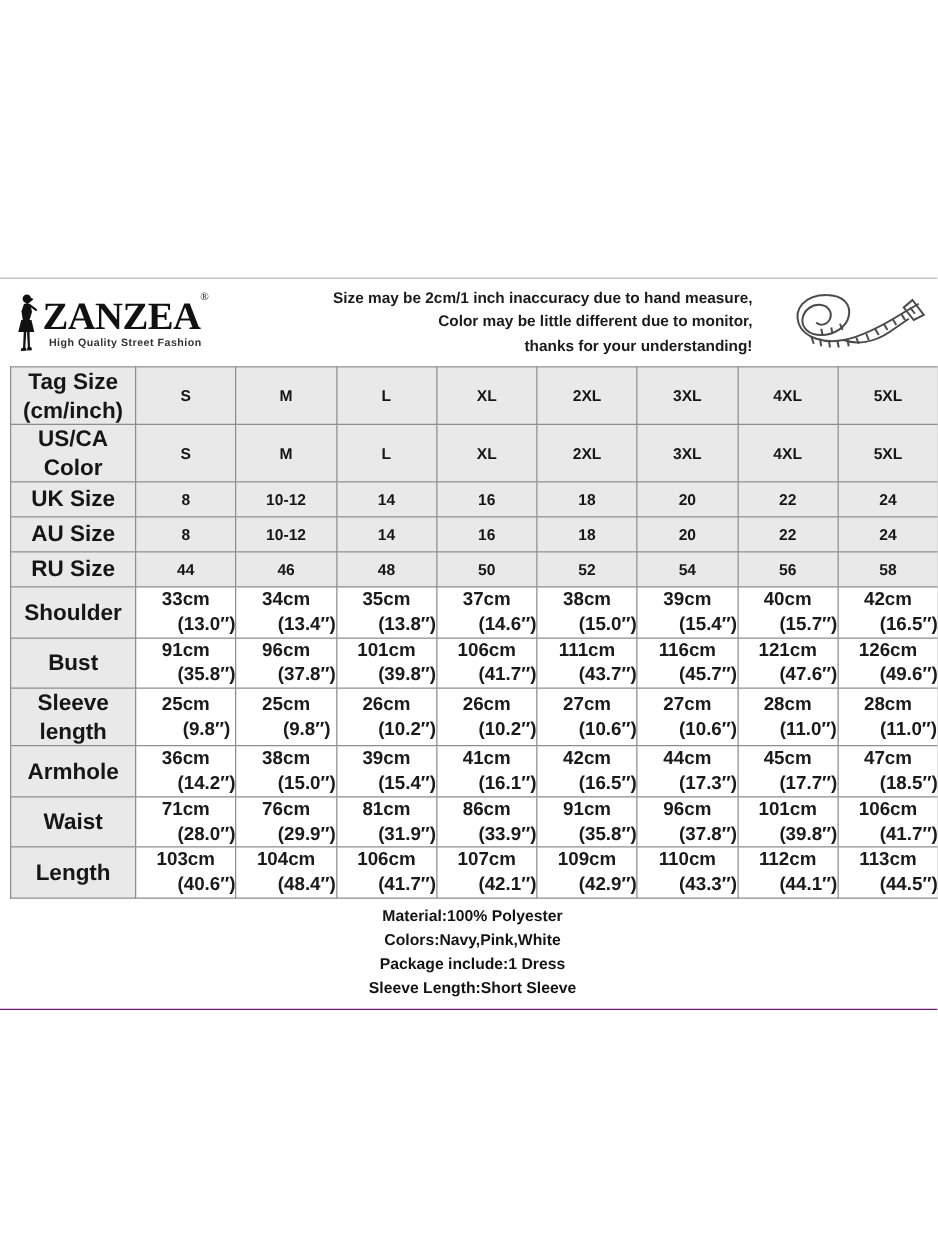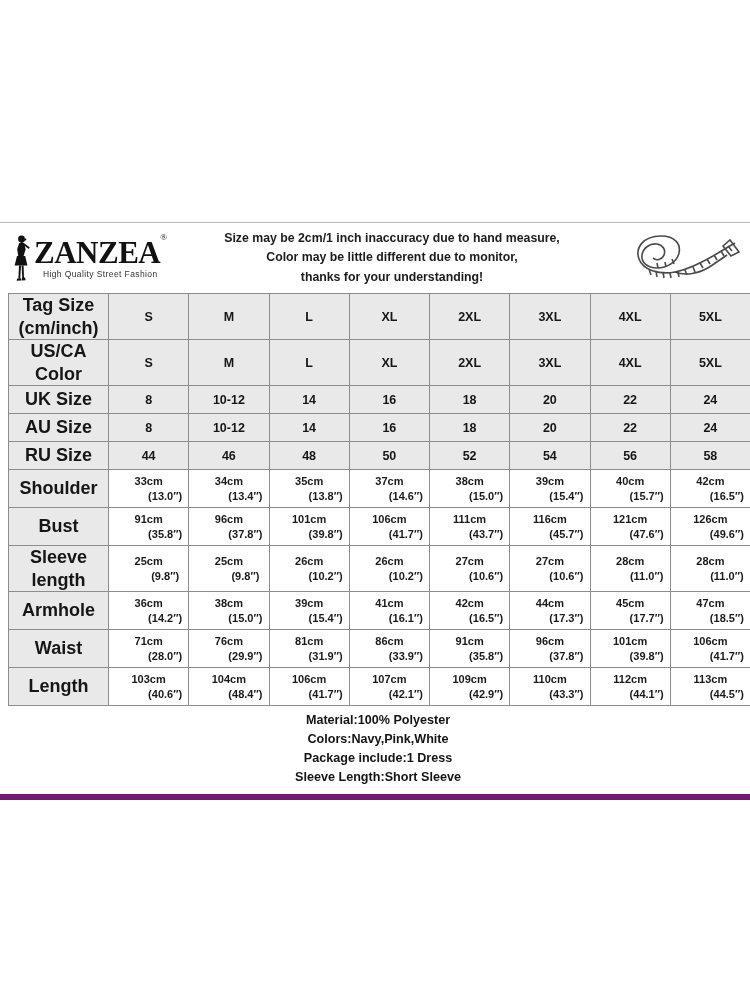--- a/index.html
+++ b/index.html
@@ -16,21 +16,21 @@
     overflow: hidden;
   }
 
   #sheet {
     position: absolute;
     left: 0;
     top: 222px;
     width: 750px;
     box-sizing: border-box;
     border-top: 1px solid #b9b9b9;
-    border-bottom: 6px solid #701a75;
+    border-bottom: 1px solid #701a75;
     background: #ffffff;
   }
 
   
   .header-band {
     display: flex;
     align-items: center;
     height: 70px;
     padding: 0 4px 0 6px;
     box-sizing: border-box;
@@ -60,31 +60,31 @@
     font-size: 9px;
     vertical-align: super;
     font-weight: 400;
     position: relative;
     top: -12px;
     left: 0px;
   }
   .brand-tag {
     font-family: "Liberation Sans", sans-serif;
     font-size: 8.5px;
-    font-weight: 400;
+    font-weight: 700;
     color: #333;
     letter-spacing: 0.4px;
     margin-top: 2px;
     text-align: center;
     white-space: nowrap;
   }
 
   .notice {
     flex: 1 1 auto;
-    text-align: center;
+    text-align: right;
     font-size: 12.3px;
     font-weight: 700;
     color: #1b1b1b;
     line-height: 1.55;
     padding-right: 24px;
   }
   .notice div { white-space: nowrap; }
 
   .tape { flex: 0 0 120px; height: 62px; display: flex; align-items: center; justify-content: center; }
 
@@ -115,21 +115,21 @@
   }
   .sizecell {
     background: #e9e9e9;
     font-weight: 700;
     font-size: 12.5px;
     color: #161616;
   }
   .measure-row td.rowhead { background: #e9e9e9; }
   .measure-cell {
     background: #ffffff;
-    font-size: 11px;
+    font-size: 15px;
     font-weight: 600;
     color: #1a1a1a;
     line-height: 1.32;
     padding: 4px 0;
   }
   .measure-cell .cm { display: block; }
   .measure-cell .inch { display: block; padding-left: 33px; }
 
   tr.size-row td { height: 27px; }
   tr.tag-row td  { height: 35px; }

